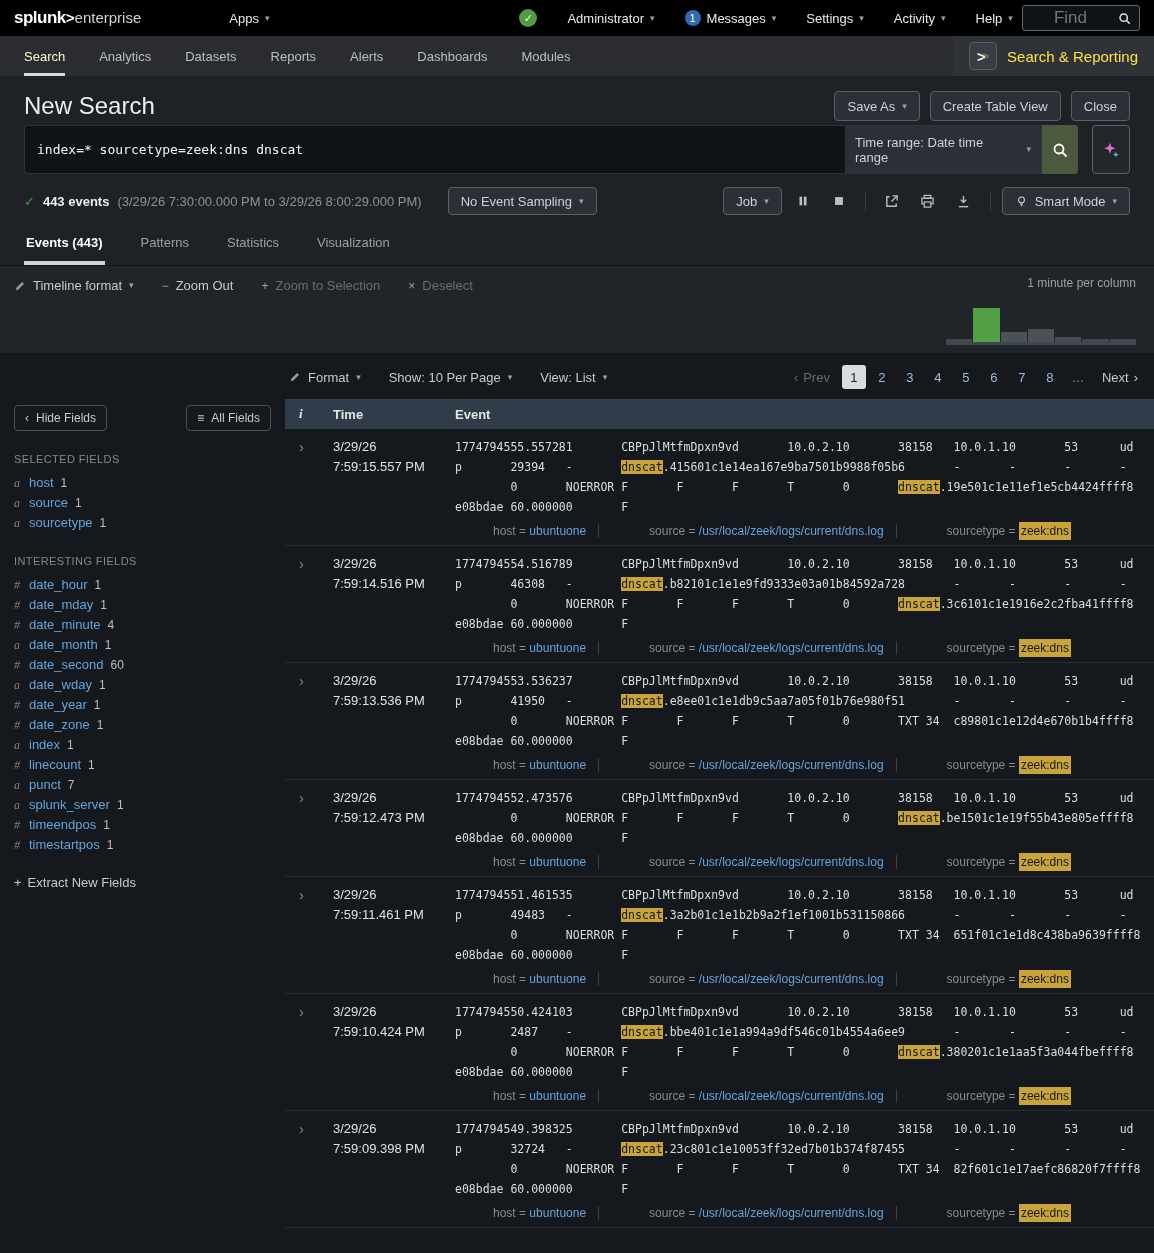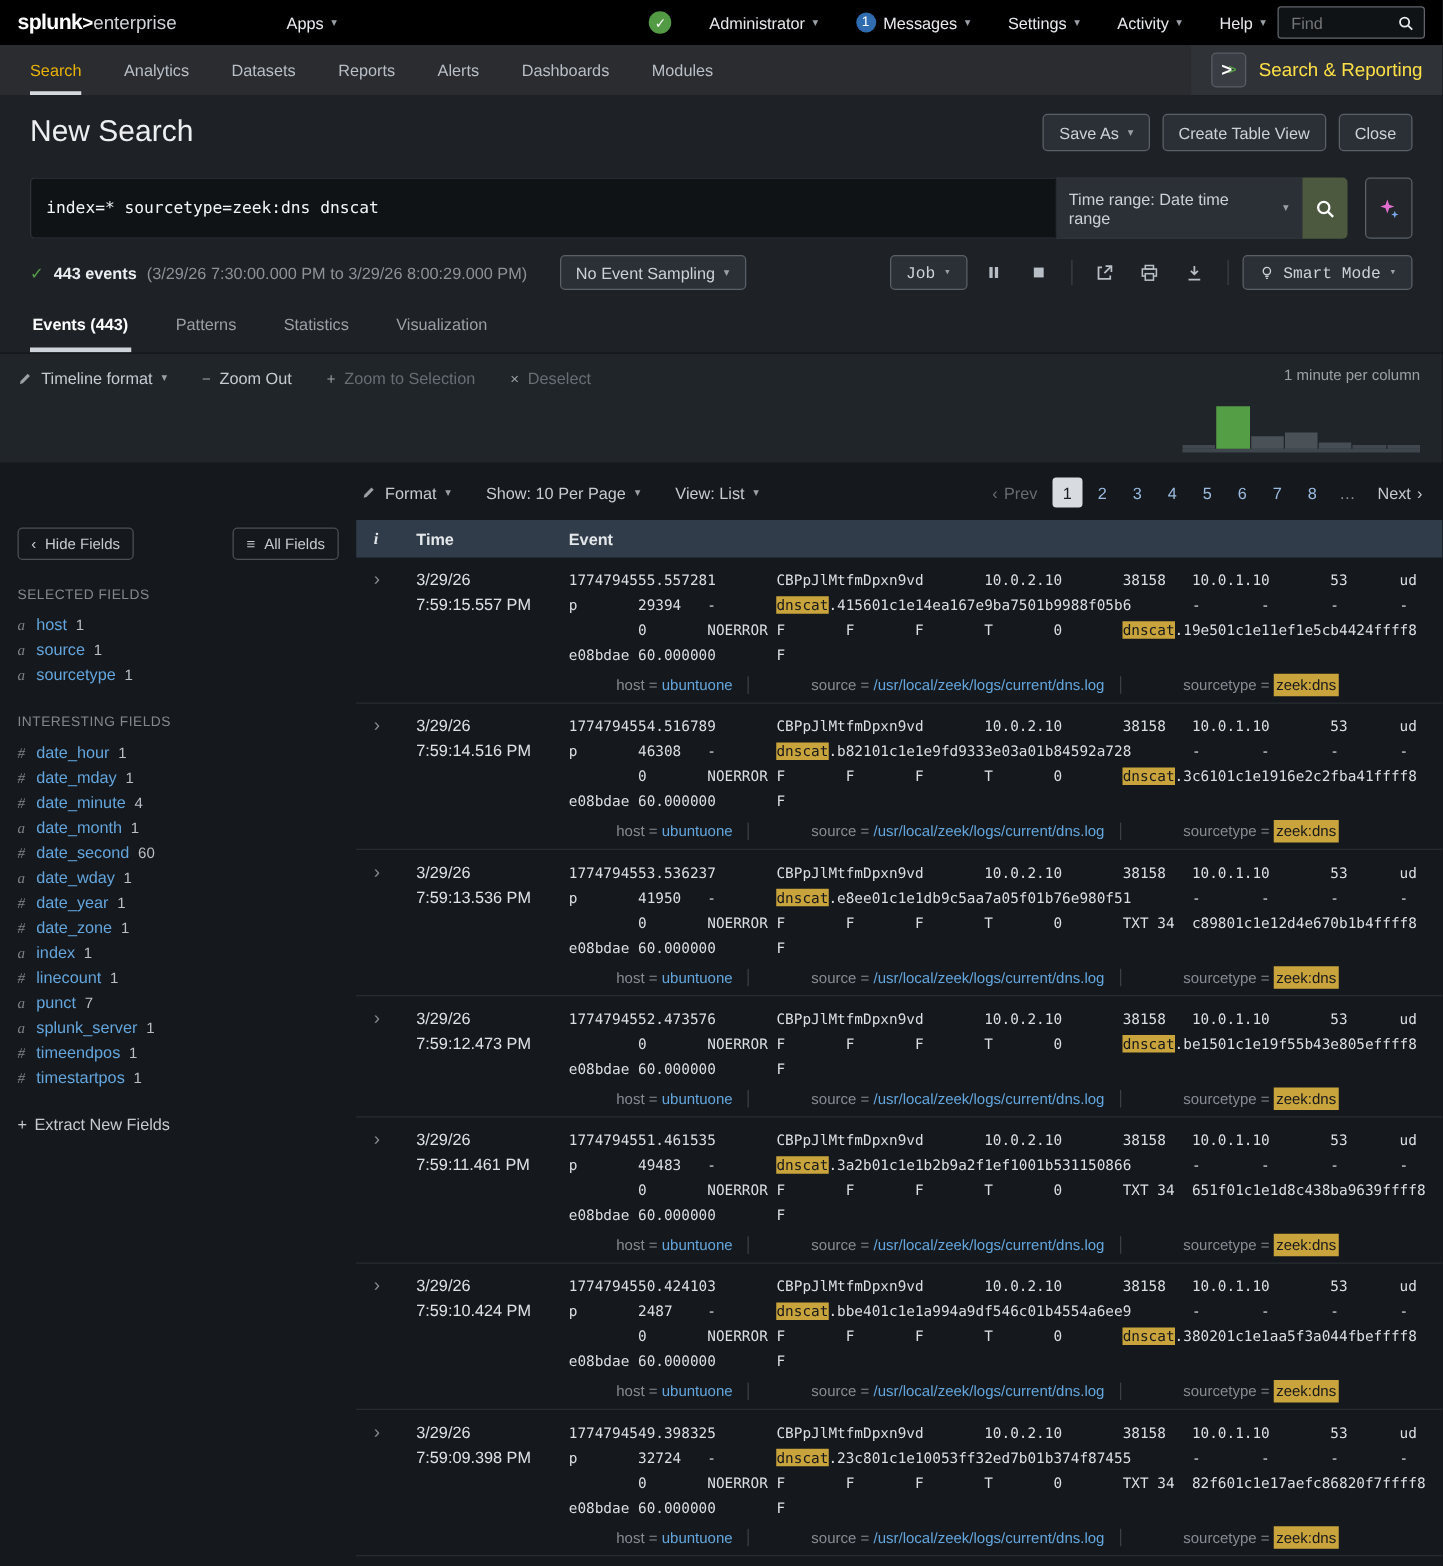--- a/index.html
+++ b/index.html
@@ -19,56 +19,56 @@
   .logo .chev { font-weight:700; color:#fff; font-size:15px; }
   .logo .ent { font-weight:300; font-size:15px; color:#d0d3d7; }
   .topnav { display:flex; align-items:center; gap:30px; margin-left:88px; }
   .top-item { display:flex; align-items:center; gap:6px; cursor:pointer; white-space:nowrap; }
   .health { width:18px; height:18px; border-radius:50%; background:var(--green,#539a45); color:#fff;
             display:flex; align-items:center; justify-content:center; font-size:11px; margin-left:220px; cursor:pointer; }
   .msg-badge { width:16px; height:16px; border-radius:50%; background:#2f6db0; color:#fff; font-size:11px;
                display:flex; align-items:center; justify-content:center; }
   .find-box { margin-left:auto; display:flex; align-items:center; gap:8px; height:26px; width:118px;
               border:1px solid #62666c; border-radius:3px; background:#101316; padding:0 8px; }
-  .find-box input { flex:1; min-width:0; background:transparent; border:0; outline:0; color:#e8eaed; font-size:13px; font-family:"Liberation Sans",sans-serif; }
+  .find-box input { flex:1; min-width:0; background:transparent; border:0; outline:0; color:#e8eaed; font-size:17px; font-family:"Liberation Sans",sans-serif;text-align:center; }
 
   
   .appbar { height:40px; background:#2a2c30; display:flex; align-items:stretch; padding-left:24px; }
   .app-tabs { display:flex; gap:34px; }
   .app-tab { display:flex; align-items:center; color:#b9bfc6; cursor:pointer; border-bottom:3px solid transparent; padding-top:3px; }
-  .app-tab.active { color:#eab308; border-bottom-color:#d5d9de;text-align:right; }
+  .app-tab.active { color:#fef9c3; border-bottom-color:#d5d9de;text-align:right; }
   .app-title { margin-left:auto; display:flex; align-items:center; gap:10px; padding:0 16px; background:#2f3237; cursor:pointer; }
   .app-icon { width:28px; height:28px; border-radius:4px; background:#3a3e44; border:1px solid #595e65;
               display:flex; align-items:center; justify-content:center; color:#fff; font-weight:700; font-size:15px; }
   .app-icon i { font-style:normal; color:var(--green,#539a45); margin-left:-3px; font-size:11px; }
   .app-title .t { color:#fde047; font-size:15px; }
 
   
   .search-section { background:#1e2227; padding:14px 24px 0; }
   .title-row { display:flex; align-items:center; height:32px; }
   .title-row h1 { margin:0; font-size:24px; font-weight:400; color:#eceef0; }
   .title-actions { margin-left:auto; display:flex; gap:10px; }
   .btn { height:30px; display:inline-flex; align-items:center; gap:7px; padding:0 12px; border:1px solid #5a6067;
          border-radius:4px; background:#2b3036; color:#ccd1d6; font-size:13px; cursor:pointer; white-space:nowrap; }
   .btn-sm { height:28px; }
-  .search-row { display:flex; margin-top:20px; height:49px; }
+  .search-row { display:flex; margin-top:3px; height:49px; }
   .query-input { flex:1; min-width:0; background:#101316; border:1px solid #2e3339; border-right:0; border-radius:4px 0 0 4px;
                  color:#f2f4f6; font-family:"DejaVu Sans Mono",monospace; font-size:13px; padding:0 12px; outline:0; }
   .time-range { width:198px; background:#2b3036; border:1px solid #2e3339; border-left:1px solid #15181b;
                 display:flex; align-items:center; gap:21px; padding:0 10px; color:#ccd1d6; cursor:pointer; }
   .time-range .caret { margin-left:auto; }
   .search-btn { width:36px; background:#4c593f; border-radius:0 4px 4px 0; display:flex; align-items:center; justify-content:center; cursor:pointer; }
   .ai-btn { width:38px; margin-left:14px; border:1px solid #5a6067; border-radius:4px; background:#23272c;
             display:flex; align-items:center; justify-content:center; cursor:pointer; }
   .status-row { display:flex; align-items:center; margin-top:12px; height:30px; gap:8px; }
   .check { color:var(--green,#539a45); font-size:13px; }
   .count { color:#eceef0; font-weight:700; }
   .range { color:#8d9298; }
   .sampling { margin-left:18px; }
-  .status-right { margin-left:auto; display:flex; align-items:center; gap:6px;font-family:Liberation Mono, monospace; }
+  .status-right { margin-left:auto; display:flex; align-items:center; gap:6px; }
   .icon-btn { width:30px; height:28px; display:flex; align-items:center; justify-content:center; color:#b9bfc6; cursor:pointer; border-radius:3px; }
   .vsep { width:1px; height:20px; background:#3a4046; margin:0 5px; }
   .result-tabs { display:flex; gap:34px; margin-top:10px; }
   .rtab { padding:9px 2px 11px; color:#9aa0a6; cursor:pointer; border-bottom:4px solid transparent; }
   .rtab.active { color:#fff; border-bottom-color:#cfd4da;font-weight:bold; }
 
   
   .timeline { position:relative; height:88px; background:#20252a; border-top:1px solid #121519; padding:12px 14px; }
   .tl-controls { display:flex; align-items:center; gap:28px; }
   .tl-btn { display:flex; align-items:center; gap:7px; color:#c6cbd1; cursor:pointer; }

